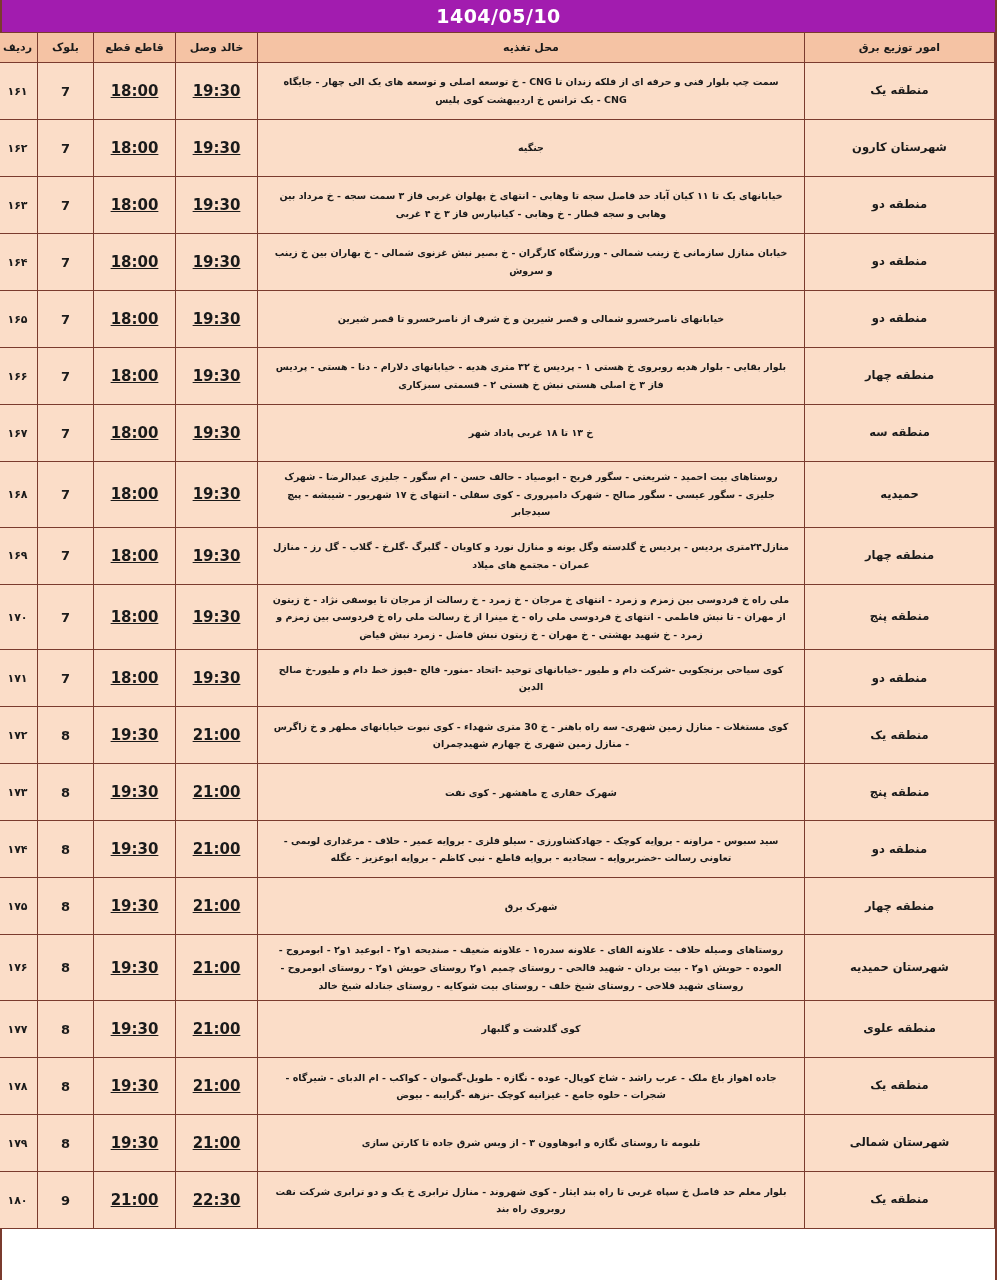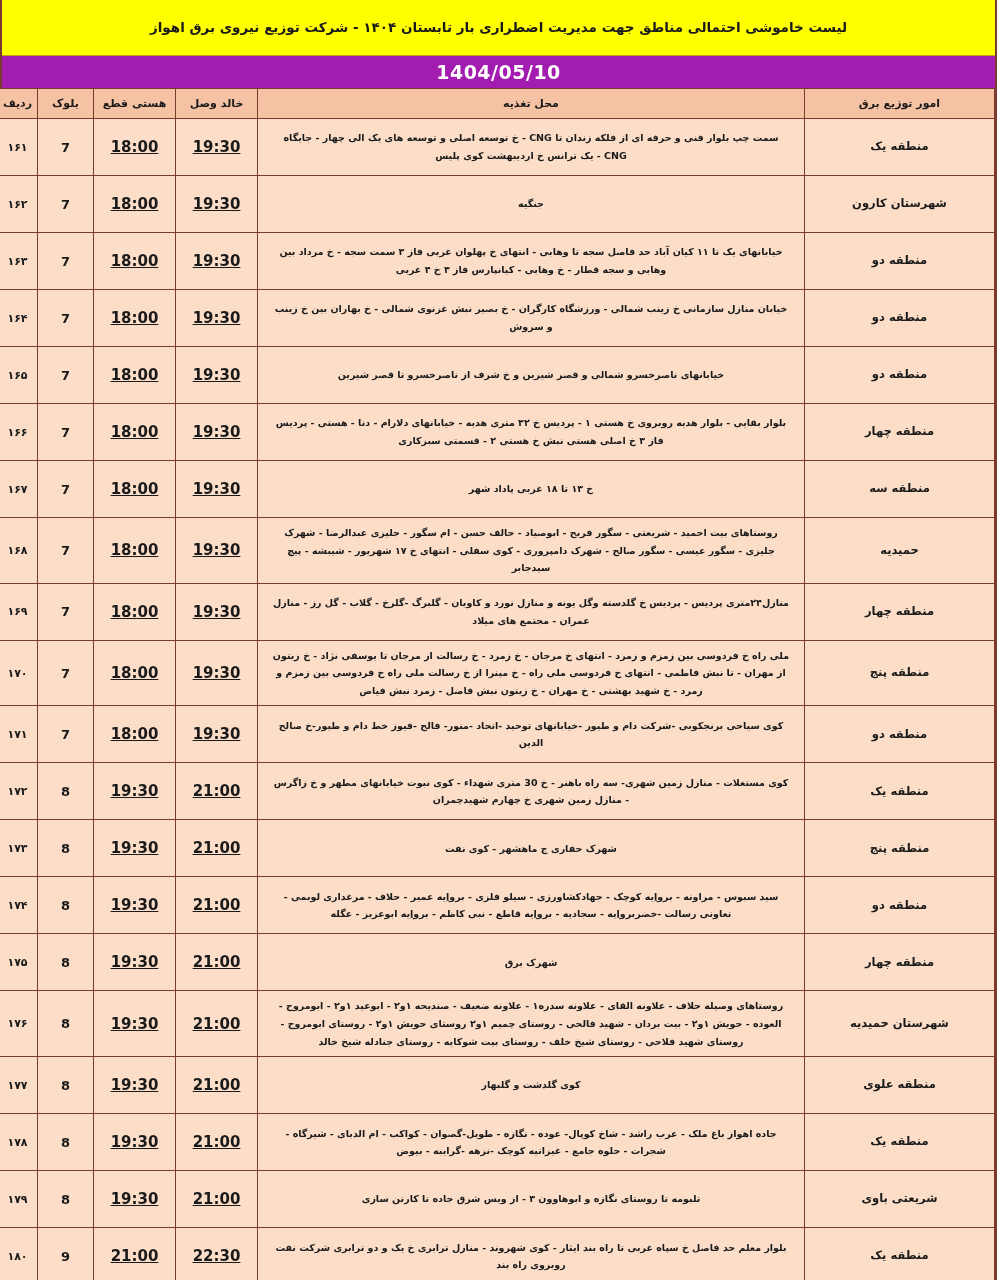--- a/index.html
+++ b/index.html
@@ -116,43 +116,40 @@
     font-size: 11px;
     font-weight: bold;
   }
   tbody tr { height: 57px; }
 </style>
 </head>
 <body>
 
 <div id="sheet">
 
-  <div class="title-banner">
-    <div class="title-text">لیست خاموشی احتمالی مناطق جهت مدیریت اضطراری بار تابستان ۱۴۰۴ - شرکت توزیع نیروی برق اهواز</div>
-  </div>
 
   <div class="date-banner">
     <div class="date-text">1404/05/10</div>
   </div>
 
   <table class="outage">
     <colgroup>
       <col class="c-area">
         <col class="c-feed">
         <col class="c-on">
       <col class="c-off">
         <col class="c-block">
         <col class="c-idx">
     </colgroup>
     <thead>
       <tr>
         <th>امور توزیع برق</th>
         <th>محل تغذیه</th>
         <th>خالد وصل</th>
-        <th>هستی قطع</th>
+        <th>قاطع قطع</th>
         <th>بلوک</th>
         <th>ردیف</th>
       </tr>
     </thead>
     <tbody id="table-body">
         <tr>
           <td class="area">منطقه یک</td>
           <td class="feed">سمت چپ بلوار فنی و حرفه ای از فلکه زندان تا CNG - خ توسعه اصلی و توسعه های یک الی چهار - جایگاه CNG - یک ترانس خ اردیبهشت کوی پلیس</td>
           <td class="time">19:30</td>
           <td class="time">18:00</td>
@@ -289,21 +286,21 @@
         </tr>
         <tr>
           <td class="area">منطقه یک</td>
           <td class="feed">جاده اهواز باغ ملک - عرب راشد - شاخ کوپال- عوده - نگازه - طویل-گصوان - کواکب - ام الدبای - شیرگاه - شجرات - حلوه جامع - غیزانیه کوچک -نزهه -گرایبه - بیوض</td>
           <td class="time">21:00</td>
           <td class="time">19:30</td>
           <td class="block">8</td>
           <td class="idx">۱۷۸</td>
         </tr>
         <tr>
-          <td class="area">شریعتی باوی</td>
+          <td class="area">شهرستان شمالی</td>
           <td class="feed">تلبومه تا روستای نگازه و ابوهاوون ۳ - از ویس شرق جاده تا کارتن سازی</td>
           <td class="time">21:00</td>
           <td class="time">19:30</td>
           <td class="block">8</td>
           <td class="idx">۱۷۹</td>
         </tr>
         <tr>
           <td class="area">منطقه یک</td>
           <td class="feed">بلوار معلم حد فاصل خ سپاه غربی تا راه بند ایثار - کوی شهروند - منازل ترابری خ یک و دو ترابری شرکت نفت روبروی راه بند</td>
           <td class="time">22:30</td>

